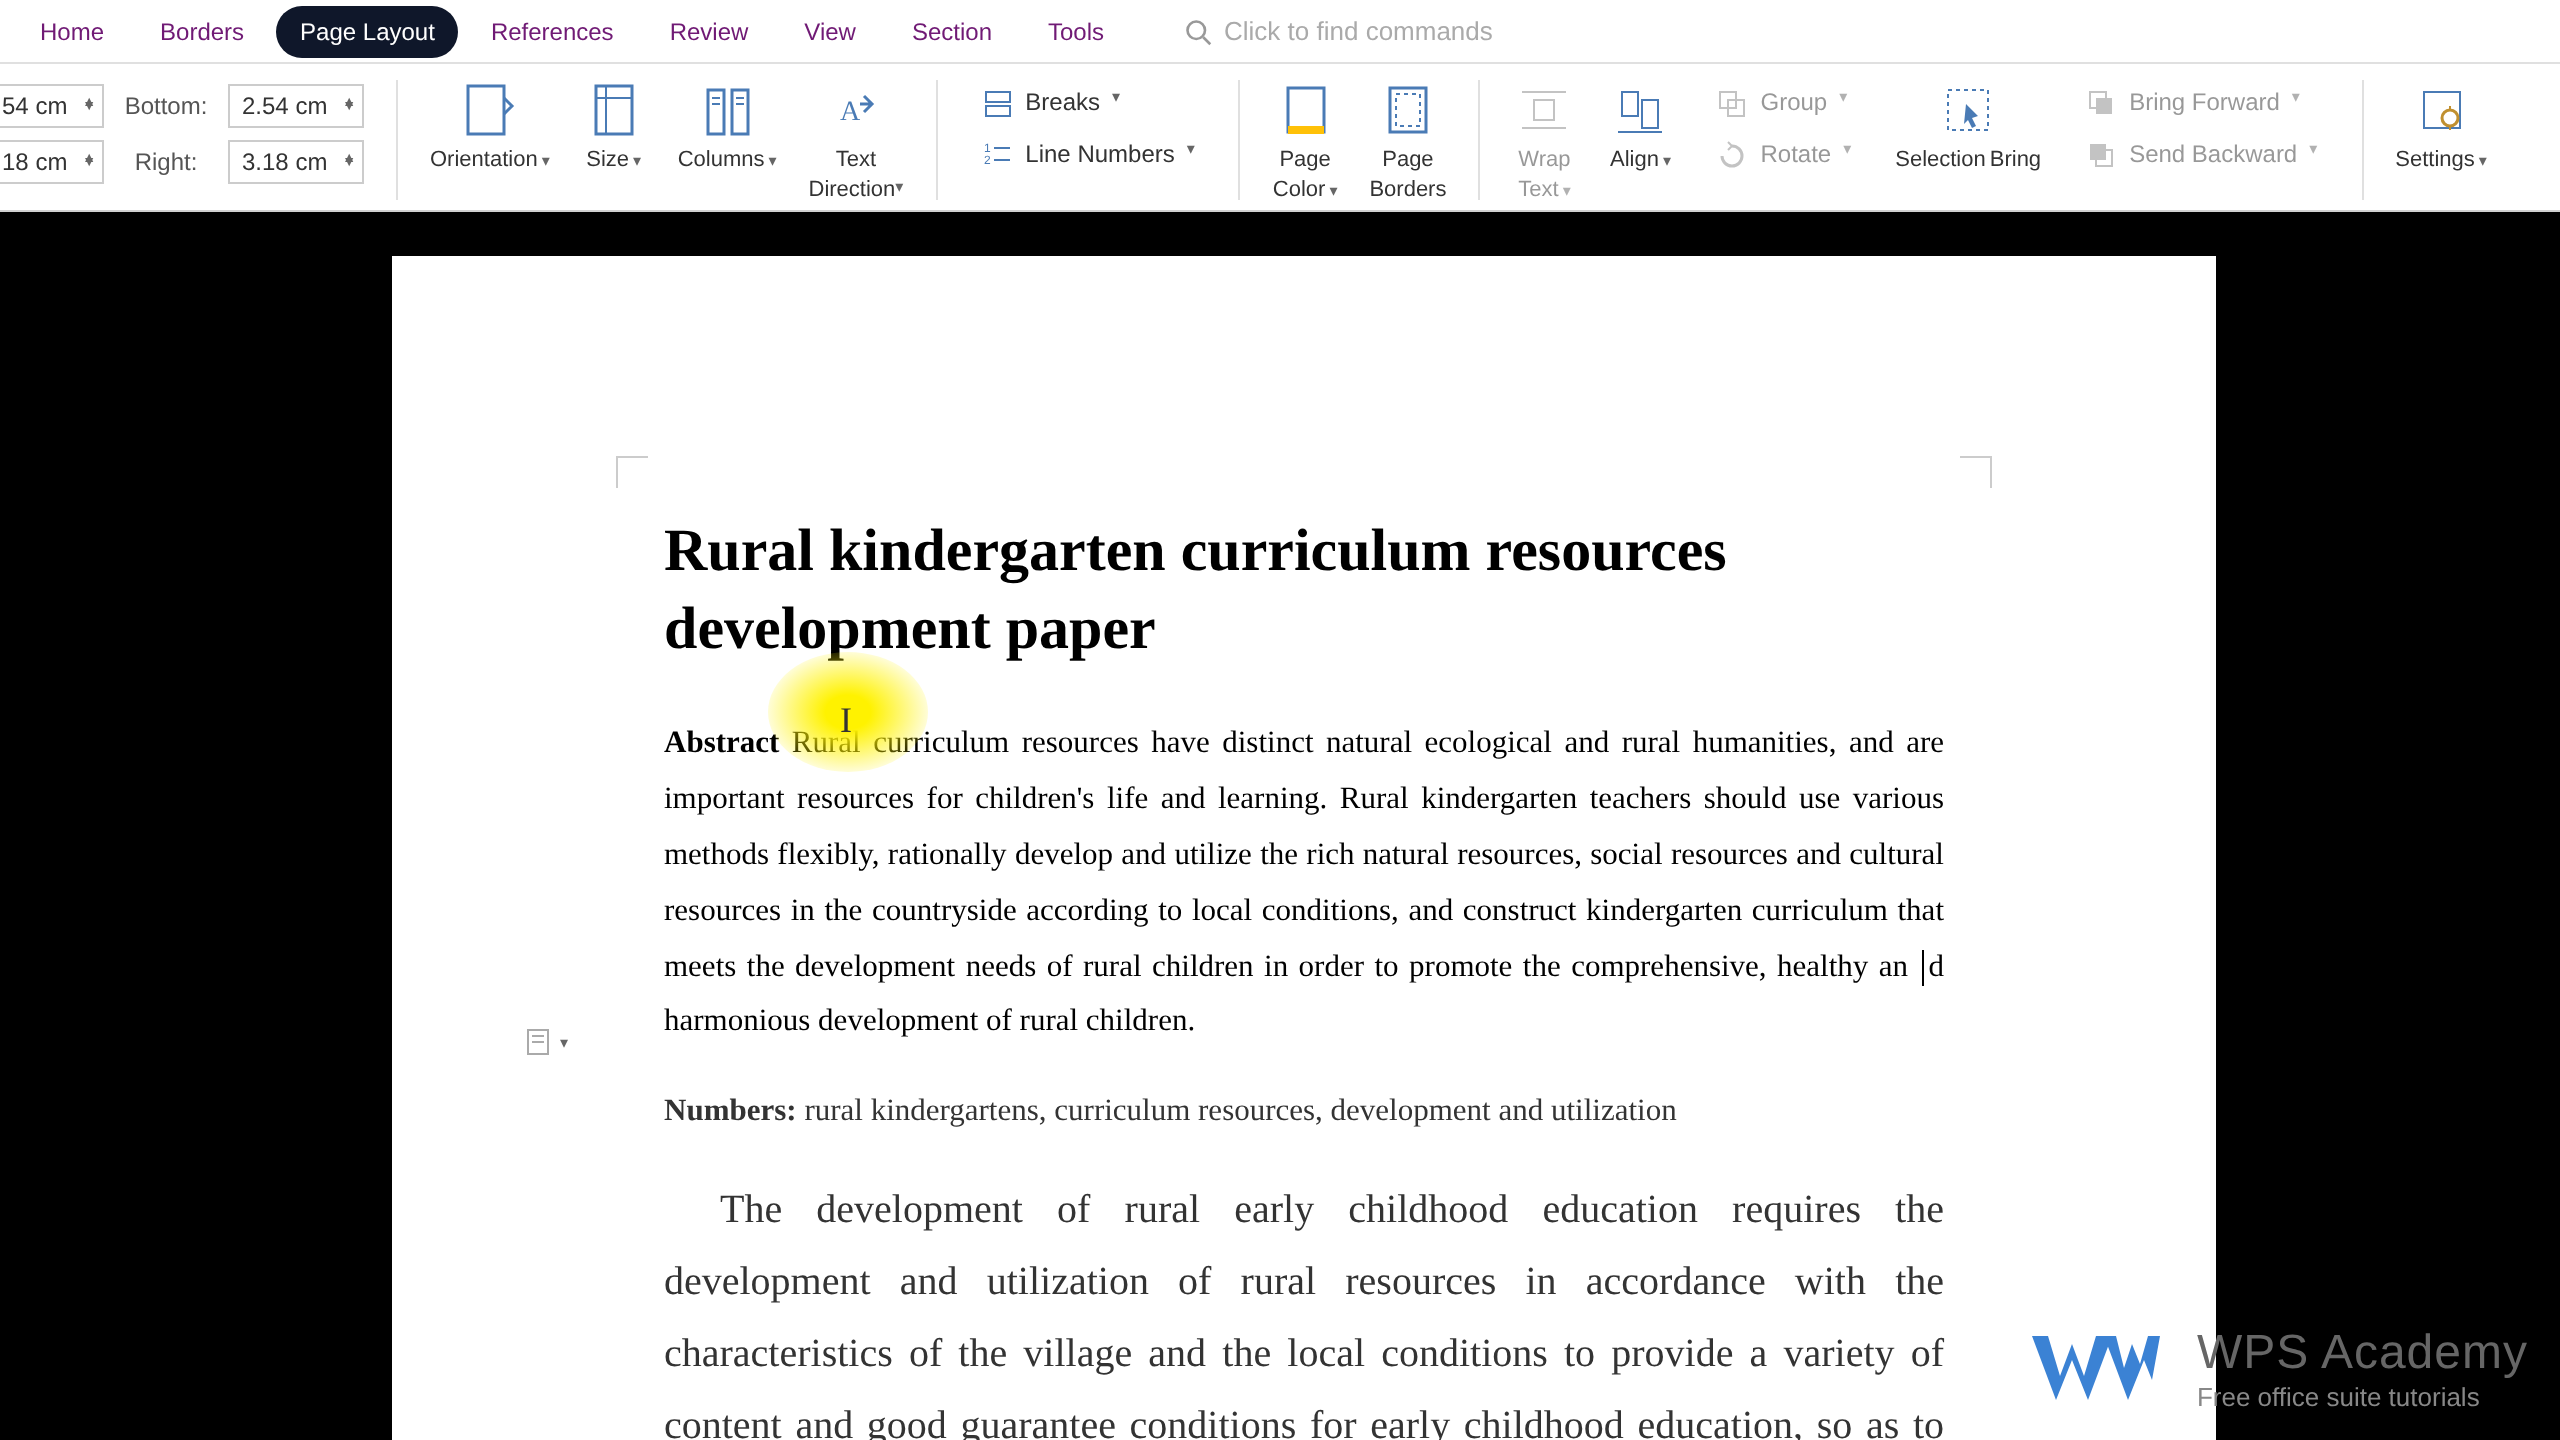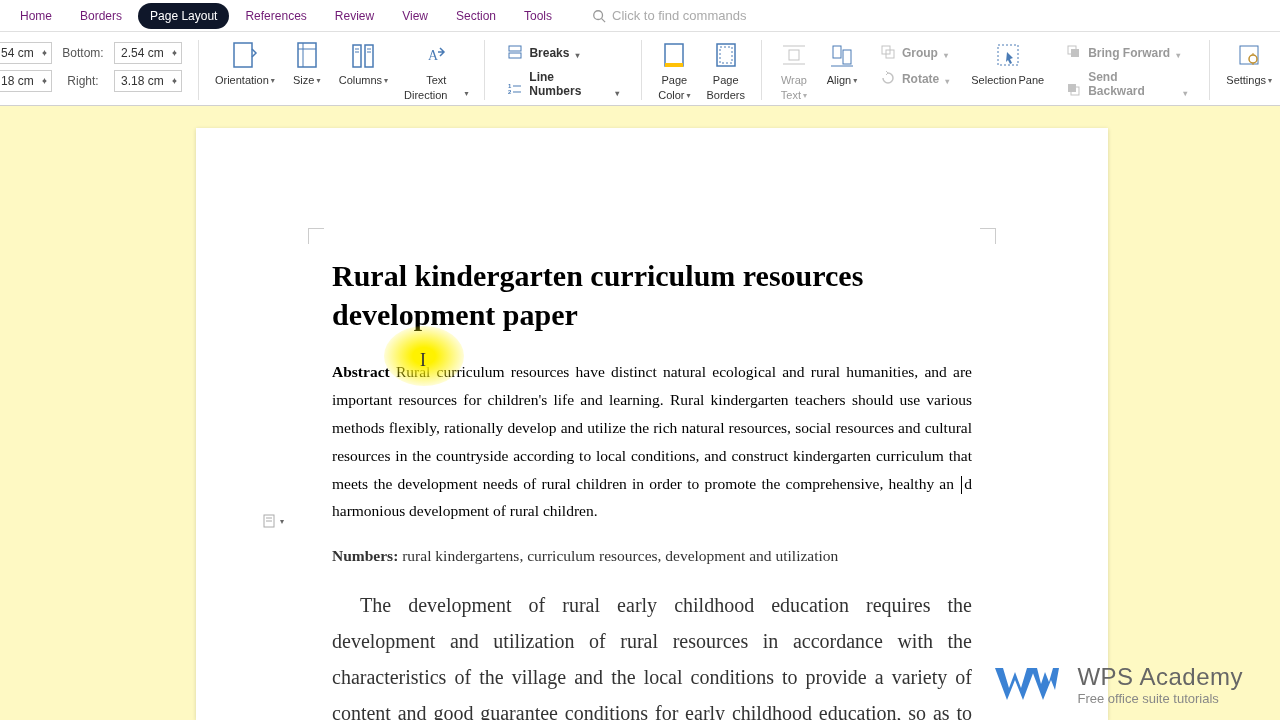--- a/index.html
+++ b/index.html
@@ -21,27 +21,27 @@
     .spinner { display: flex; flex-direction: column; line-height: 0; }
     .spin-btn { font-size: 7px; color: #666; cursor: pointer; padding: 1px; }
     
     .divider { width: 1px; height: 60px; background: #e0e0e0; margin: 2px 8px; }
     
     .ribbon-btn { display: flex; flex-direction: column; align-items: center; justify-content: flex-start; padding: 2px 8px; cursor: pointer; gap: 2px; min-width: 48px; }
     .ribbon-btn .icon-lg { width: 28px; height: 32px; display: flex; align-items: center; justify-content: center; }
     .ribbon-btn-label { font-size: 11px; color: #333; text-align: center; line-height: 1.2; display: flex; align-items: center; gap: 2px; }
     .caret { font-size: 8px; color: #666; }
     
-    .ribbon-btn-row { display: flex; align-items: flex-end; padding: 4px 8px; cursor: pointer; gap: 6px; font-weight: bold; }
+    .ribbon-btn-row { display: flex; align-items: flex-start; padding: 4px 8px; cursor: pointer; gap: 6px; }
     .ribbon-btn-row .icon-sm { width: 16px; height: 16px; }
     .ribbon-btn-row-label { font-size: 12px; color: #333; }
     
     .stacked-group { display: flex; flex-direction: column; justify-content: center; gap: 2px; padding: 2px 6px; }
     
-    .document-area { background: #fef9c3; height: calc(100% - 106px); display: flex; justify-content: center; padding-top: 22px; position: relative; padding-left: 24px; }
+    .document-area { background: #000000; height: calc(100% - 106px); display: flex; justify-content: center; padding-top: 22px; position: relative; padding-left: 24px; }
     
     .page { width: 912px; background: #fff; box-shadow: 0 1px 4px rgba(0,0,0,0.15); position: relative; padding: 88px 136px 0 136px; }
     
     .margin-marker { position: absolute; width: 16px; height: 16px; }
     .margin-marker.tl { top: 100px; left: 112px; border-left: 1px solid #ccc; border-top: 1px solid #ccc; }
     .margin-marker.tr { top: 100px; right: 112px; border-right: 1px solid #ccc; border-top: 1px solid #ccc; }
     
     .doc-title { font-family: Georgia, serif; font-size: 30px; font-weight: bold; line-height: 1.3; margin-top: 40px; color: #000; }
     
     .cursor-mark { position: absolute; top: 198px; left: 188px; width: 80px; height: 60px; background: radial-gradient(ellipse, #fff200 20%, rgba(255,242,0,0.5) 50%, transparent 80%); border-radius: 50%; pointer-events: none; }
@@ -52,21 +52,21 @@
     .text-caret { display: inline-block; width: 1px; height: 18px; background: #000; vertical-align: middle; margin: 0 2px; }
     
     .keywords { font-family: Georgia, serif; font-size: 15.5px; margin-top: 22px; }
     .keywords-label { font-weight: bold; }
     
     .body-para { font-family: Georgia, serif; font-size: 20px; line-height: 1.8; text-align: justify; margin-top: 22px; text-indent: 28px; }
     
     .page-handle { position: absolute; left: 66px; top: 385px; display: flex; align-items: center; gap: 2px; color: #aaa; }
     .page-handle-icon { width: 16px; height: 16px; }
     
-    .wps-logo { position: absolute; right: 37px; bottom: 12px; display: flex; align-items: center; gap: 16px; }
+    .wps-logo { position: absolute; right: 16px; bottom: 12px; display: flex; align-items: center; gap: 16px; }
     .wps-mark { width: 72px; height: 48px; }
     .wps-text { display: flex; flex-direction: column; }
     .wps-title { font-size: 24px; color: #666; font-weight: 400; letter-spacing: 0.5px; }
     .wps-sub { font-size: 13px; color: #888; }
   </style>
 </head>
 <body>
 
 <div class="menubar">
   <div class="menubar-item">Home</div>
@@ -172,21 +172,21 @@
 
   <div class="ribbon-btn">
     <div class="icon-lg">
         <svg width="24" height="28" viewBox="0 0 24 28">
           <text x="4" y="18" font-size="14" fill="#4a7bb5" font-family="serif">A</text>
           <path d="M16 6 L20 10 L16 14 M20 10 L14 10" fill="none" stroke="#4a7bb5" stroke-width="1.5"></path>
         </svg>
       </div>
     <div class="ribbon-btn-label" style="flex-direction:column">
         <span>Text</span>
-        <span style="display:flex;align-items:flex-start;gap:17px">
+        <span style="display:flex;align-items:flex-start;gap:0">
           <span>Direction</span>
           <span class="caret">▾</span>
         </span>
       </div>
   </div>
 
   <div class="divider"></div>
 
   <div class="stacked-group">
     <div class="ribbon-btn-row">
@@ -294,21 +294,21 @@
 
   <div class="ribbon-btn">
     <div class="icon-lg">
         <svg width="26" height="28" viewBox="0 0 26 28">
           <rect x="3" y="3" width="20" height="20" fill="none" stroke="#4a7bb5" stroke-dasharray="2"></rect>
           <path d="M12 10 L18 16 L15 17 L17 21 L15 22 L13 18 L11 20 Z" fill="#4a7bb5"></path>
         </svg>
       </div>
     <div class="ribbon-btn-label" style="">
         <span>Selection</span>
-        <span>Pane</span>
+        <span>Bring</span>
       </div>
   </div>
 
   <div class="stacked-group">
     <div class="ribbon-btn-row" style="opacity:0.5">
       <svg class="icon-sm" viewBox="0 0 16 16">
           <rect x="5" y="5" width="8" height="8" fill="#888"></rect>
           <rect x="2" y="2" width="8" height="8" fill="none" stroke="#888"></rect>
         </svg>
       <span class="ribbon-btn-row-label">Bring Forward</span>

